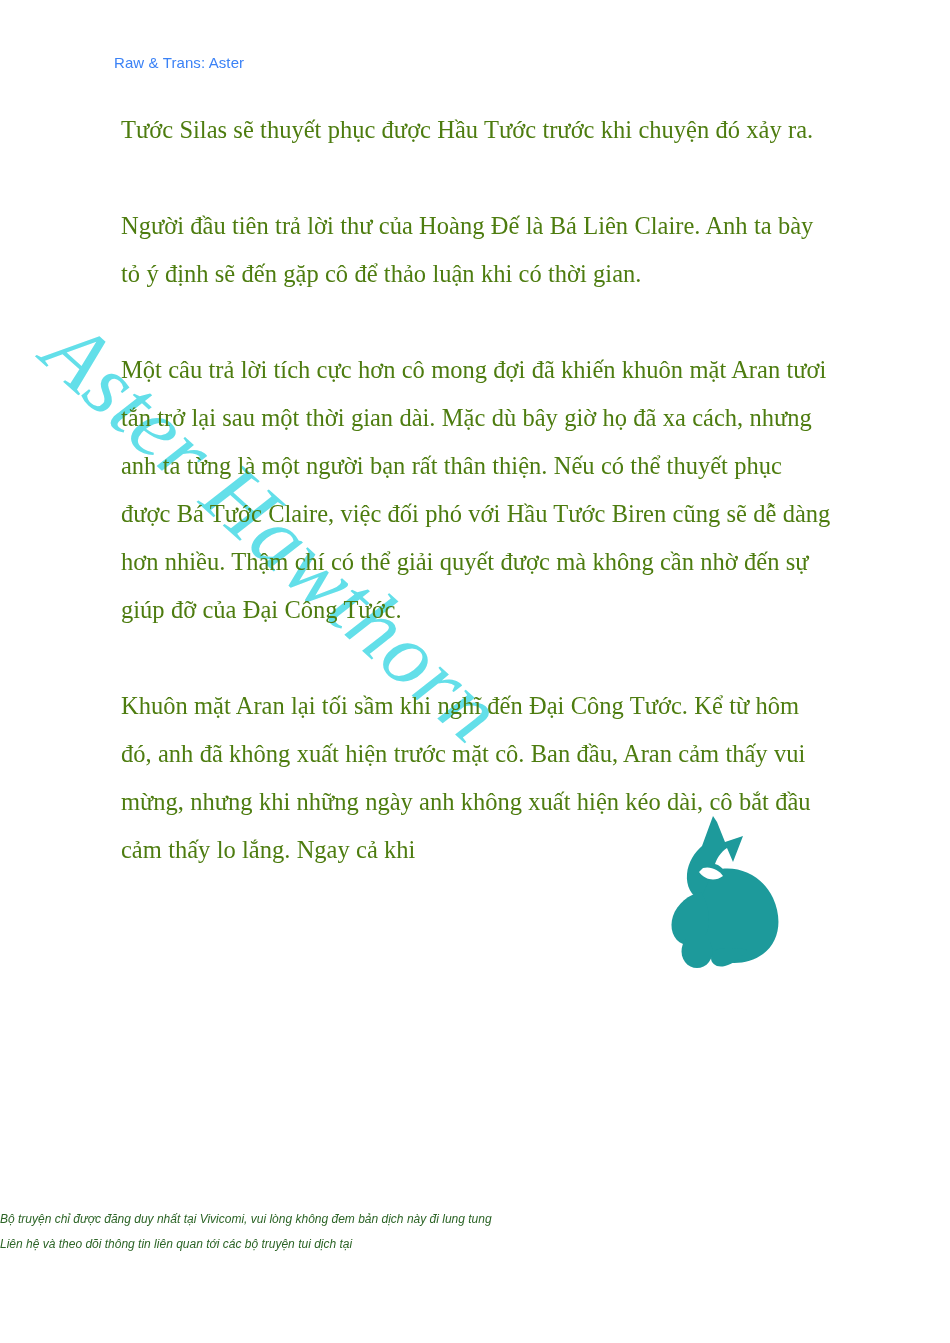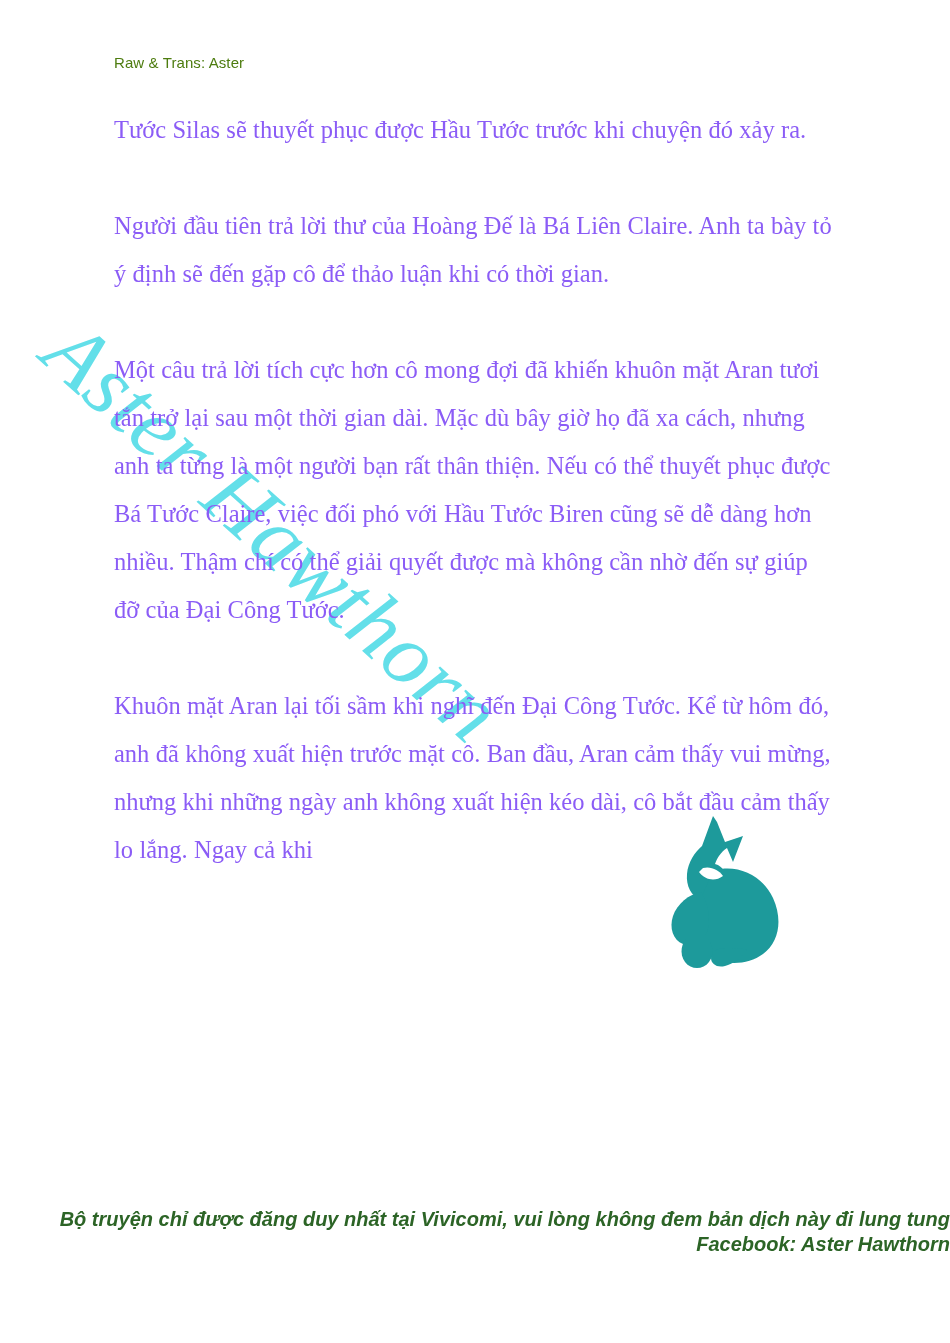--- a/index.html
+++ b/index.html
@@ -21,40 +21,40 @@
     background: #ffffff;
   }
 
   
   .header {
     position: absolute;
     left: 114px;
     top: 54px;
     font-family: "Liberation Sans", sans-serif;
     font-size: 15px;
-    color: #4d7c0f;
+    color: #3b82f6;
     letter-spacing: 0.1px;
     white-space: nowrap;
   }
 
   
   .content {
     position: absolute;
     left: 114px;
     top: 106px;
     width: 722px;
     z-index: 3;
   }
 
   .para {
     font-family: "Liberation Serif", serif;
     font-size: 24.5px;
     line-height: 48px;
-    color: #8b5cf6;
-    margin: 0 0 48px 0;
+    color: #4d7c0f;
+    margin: 0 0 48px 7px;
     text-align: left;
     word-spacing: 0.2px;
   }
   .para.last { margin-bottom: 0; }
 
   
   .watermark {
     position: absolute;
     left: 92px;
     top: 300px;
@@ -87,25 +87,25 @@
     z-index: 4;
     pointer-events: none;
   }
 
   
   .footer-note {
     position: absolute;
     left: 0;
     right: 0;
     top: 1207px;
-    text-align: right;
+    text-align: left;
     font-family: "Liberation Sans", sans-serif;
     font-style: italic;
-    font-weight: bold;
-    font-size: 20px;
+    font-weight: normal;
+    font-size: 12px;
     line-height: 25px;
     color: #2c6426;
     z-index: 5;
   }
   .footer-note div { white-space: nowrap; }
 
   
   .logo {
     position: absolute;
     left: 28px;
@@ -163,17 +163,17 @@
         <path d="M92 138 C86 146 78 152 70 154 C62 156 56 152 56 146
                  C56 140 62 136 70 136 C78 136 86 136 92 138 Z"></path>
       </g>
 
       <path d="M44 60 C50 68 60 70 68 64 C64 58 56 54 48 56 Z" fill="#ffffff"></path>
     </svg>
   </div>
 
   <div class="footer-note">
     <div>Bộ truyện chỉ được đăng duy nhất tại Vivicomi, vui lòng không đem bản dịch này đi lung tung</div>
-    <div>Facebook: Aster Hawthorn</div>
+    <div>Liên hệ và theo dõi thông tin liên quan tới các bộ truyện tui dịch tại</div>
   </div>
 
 
 </div>
 
 </body></html>

